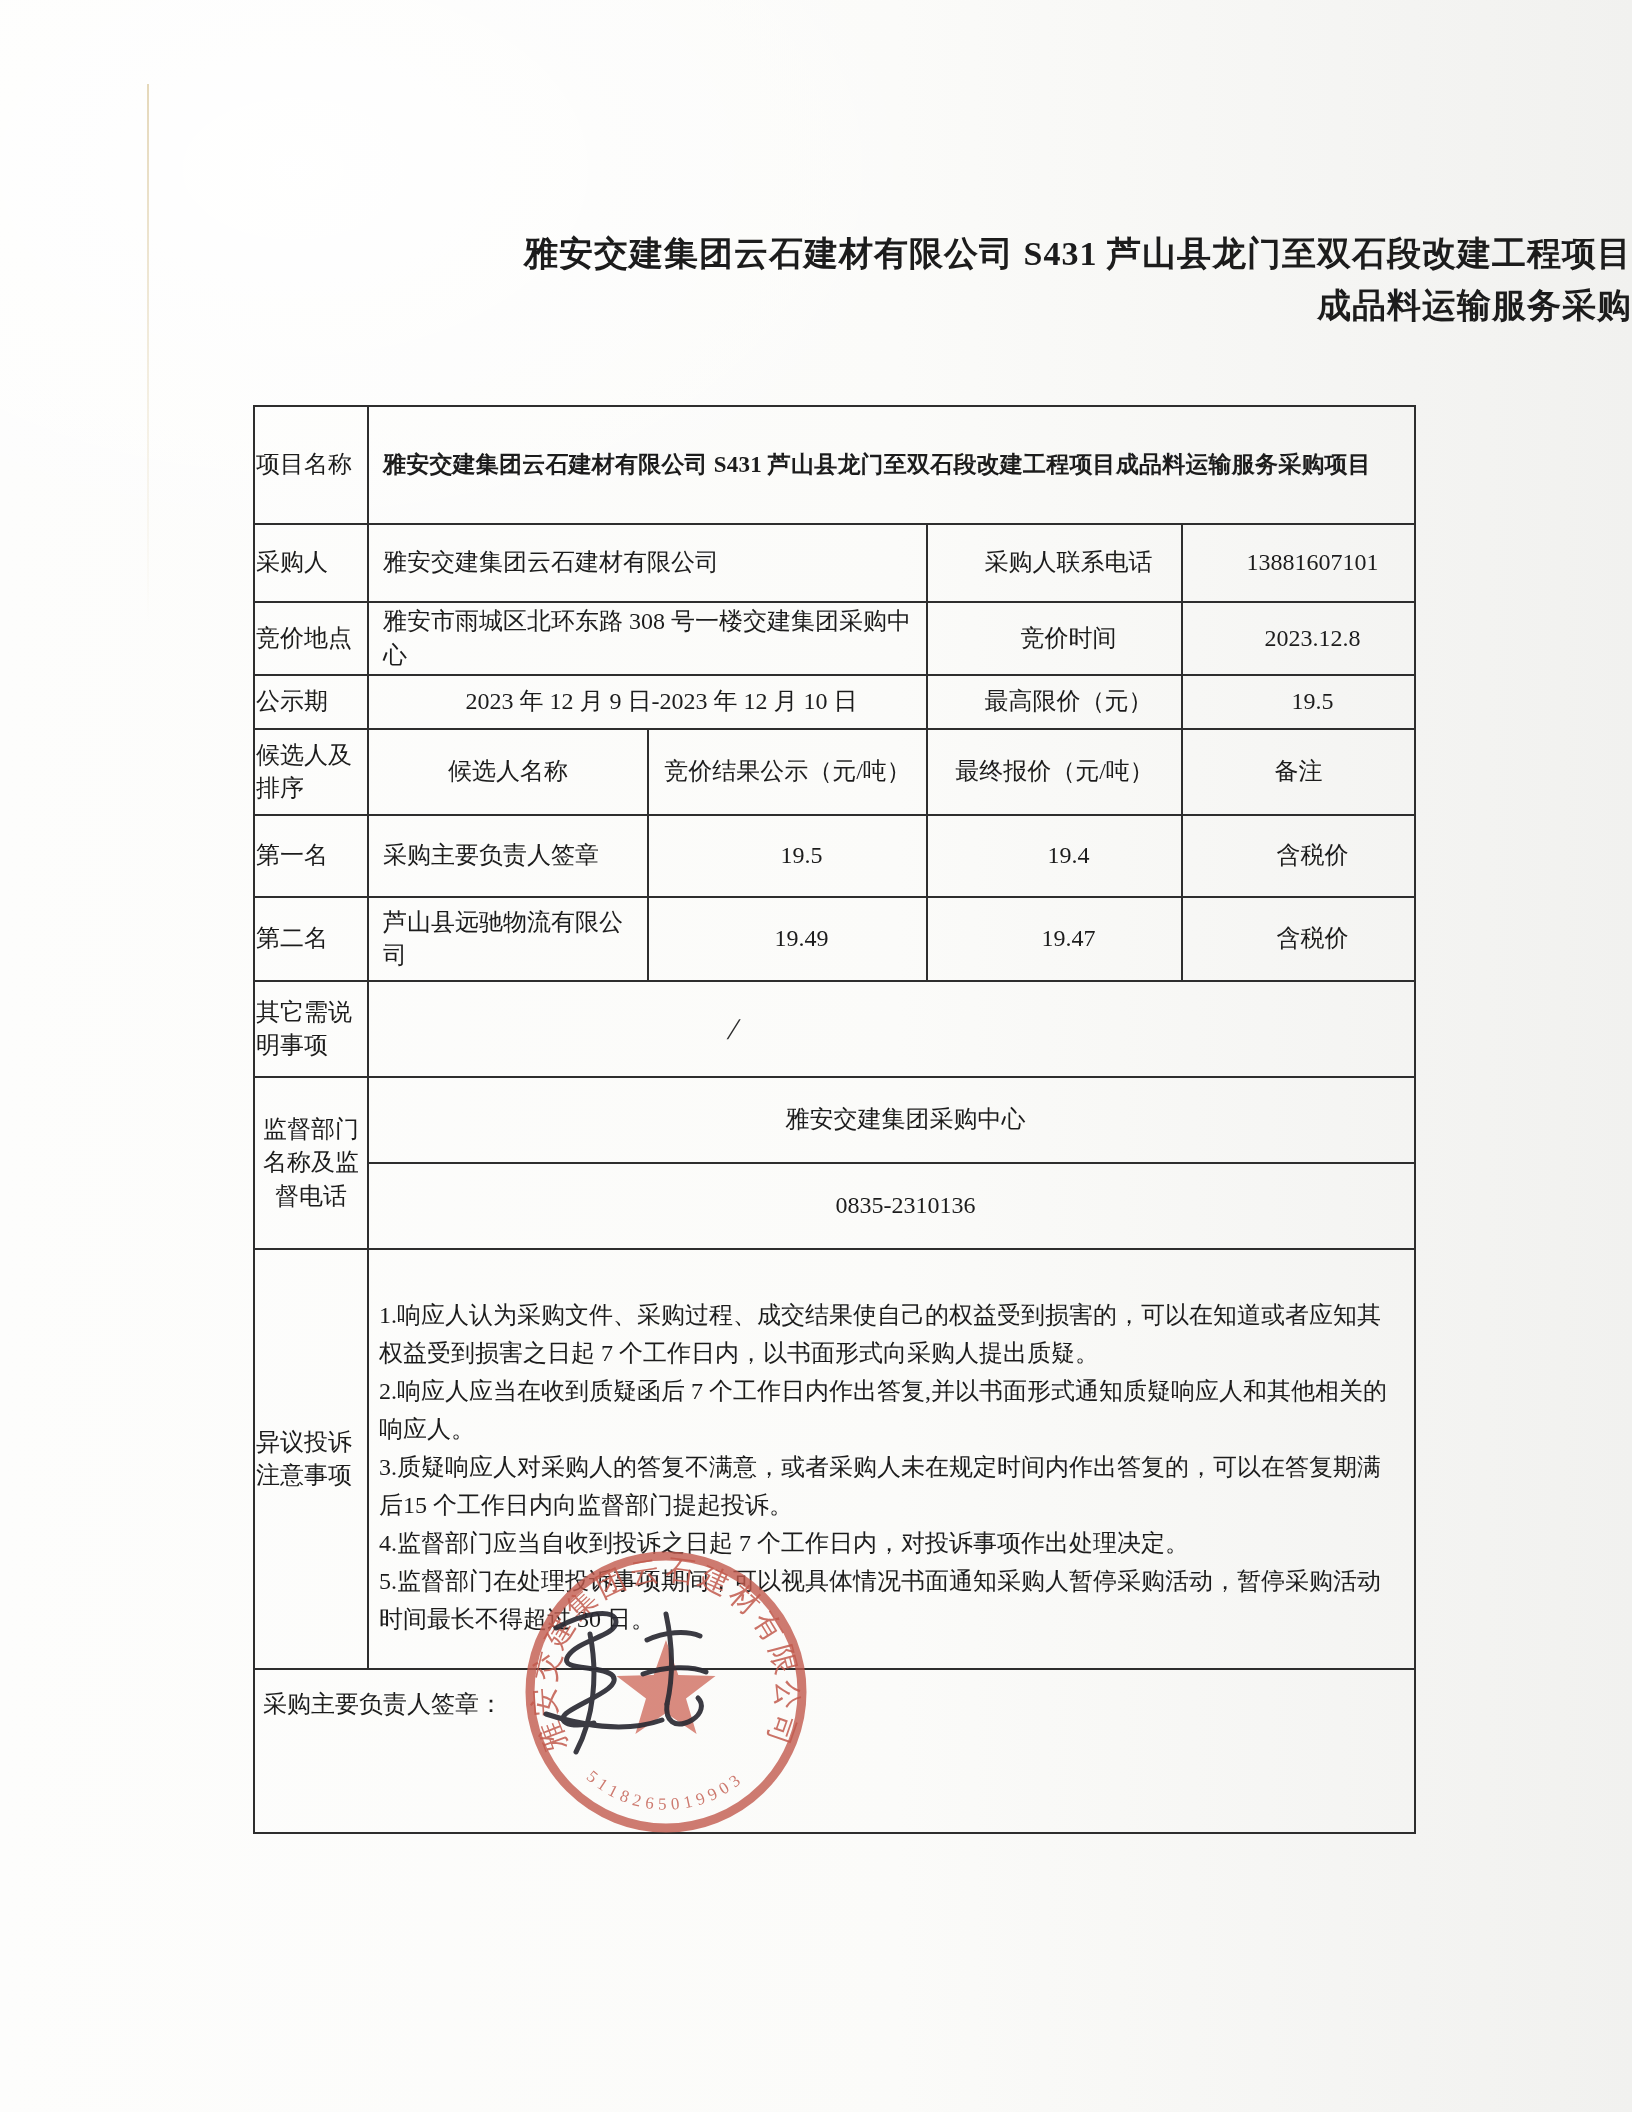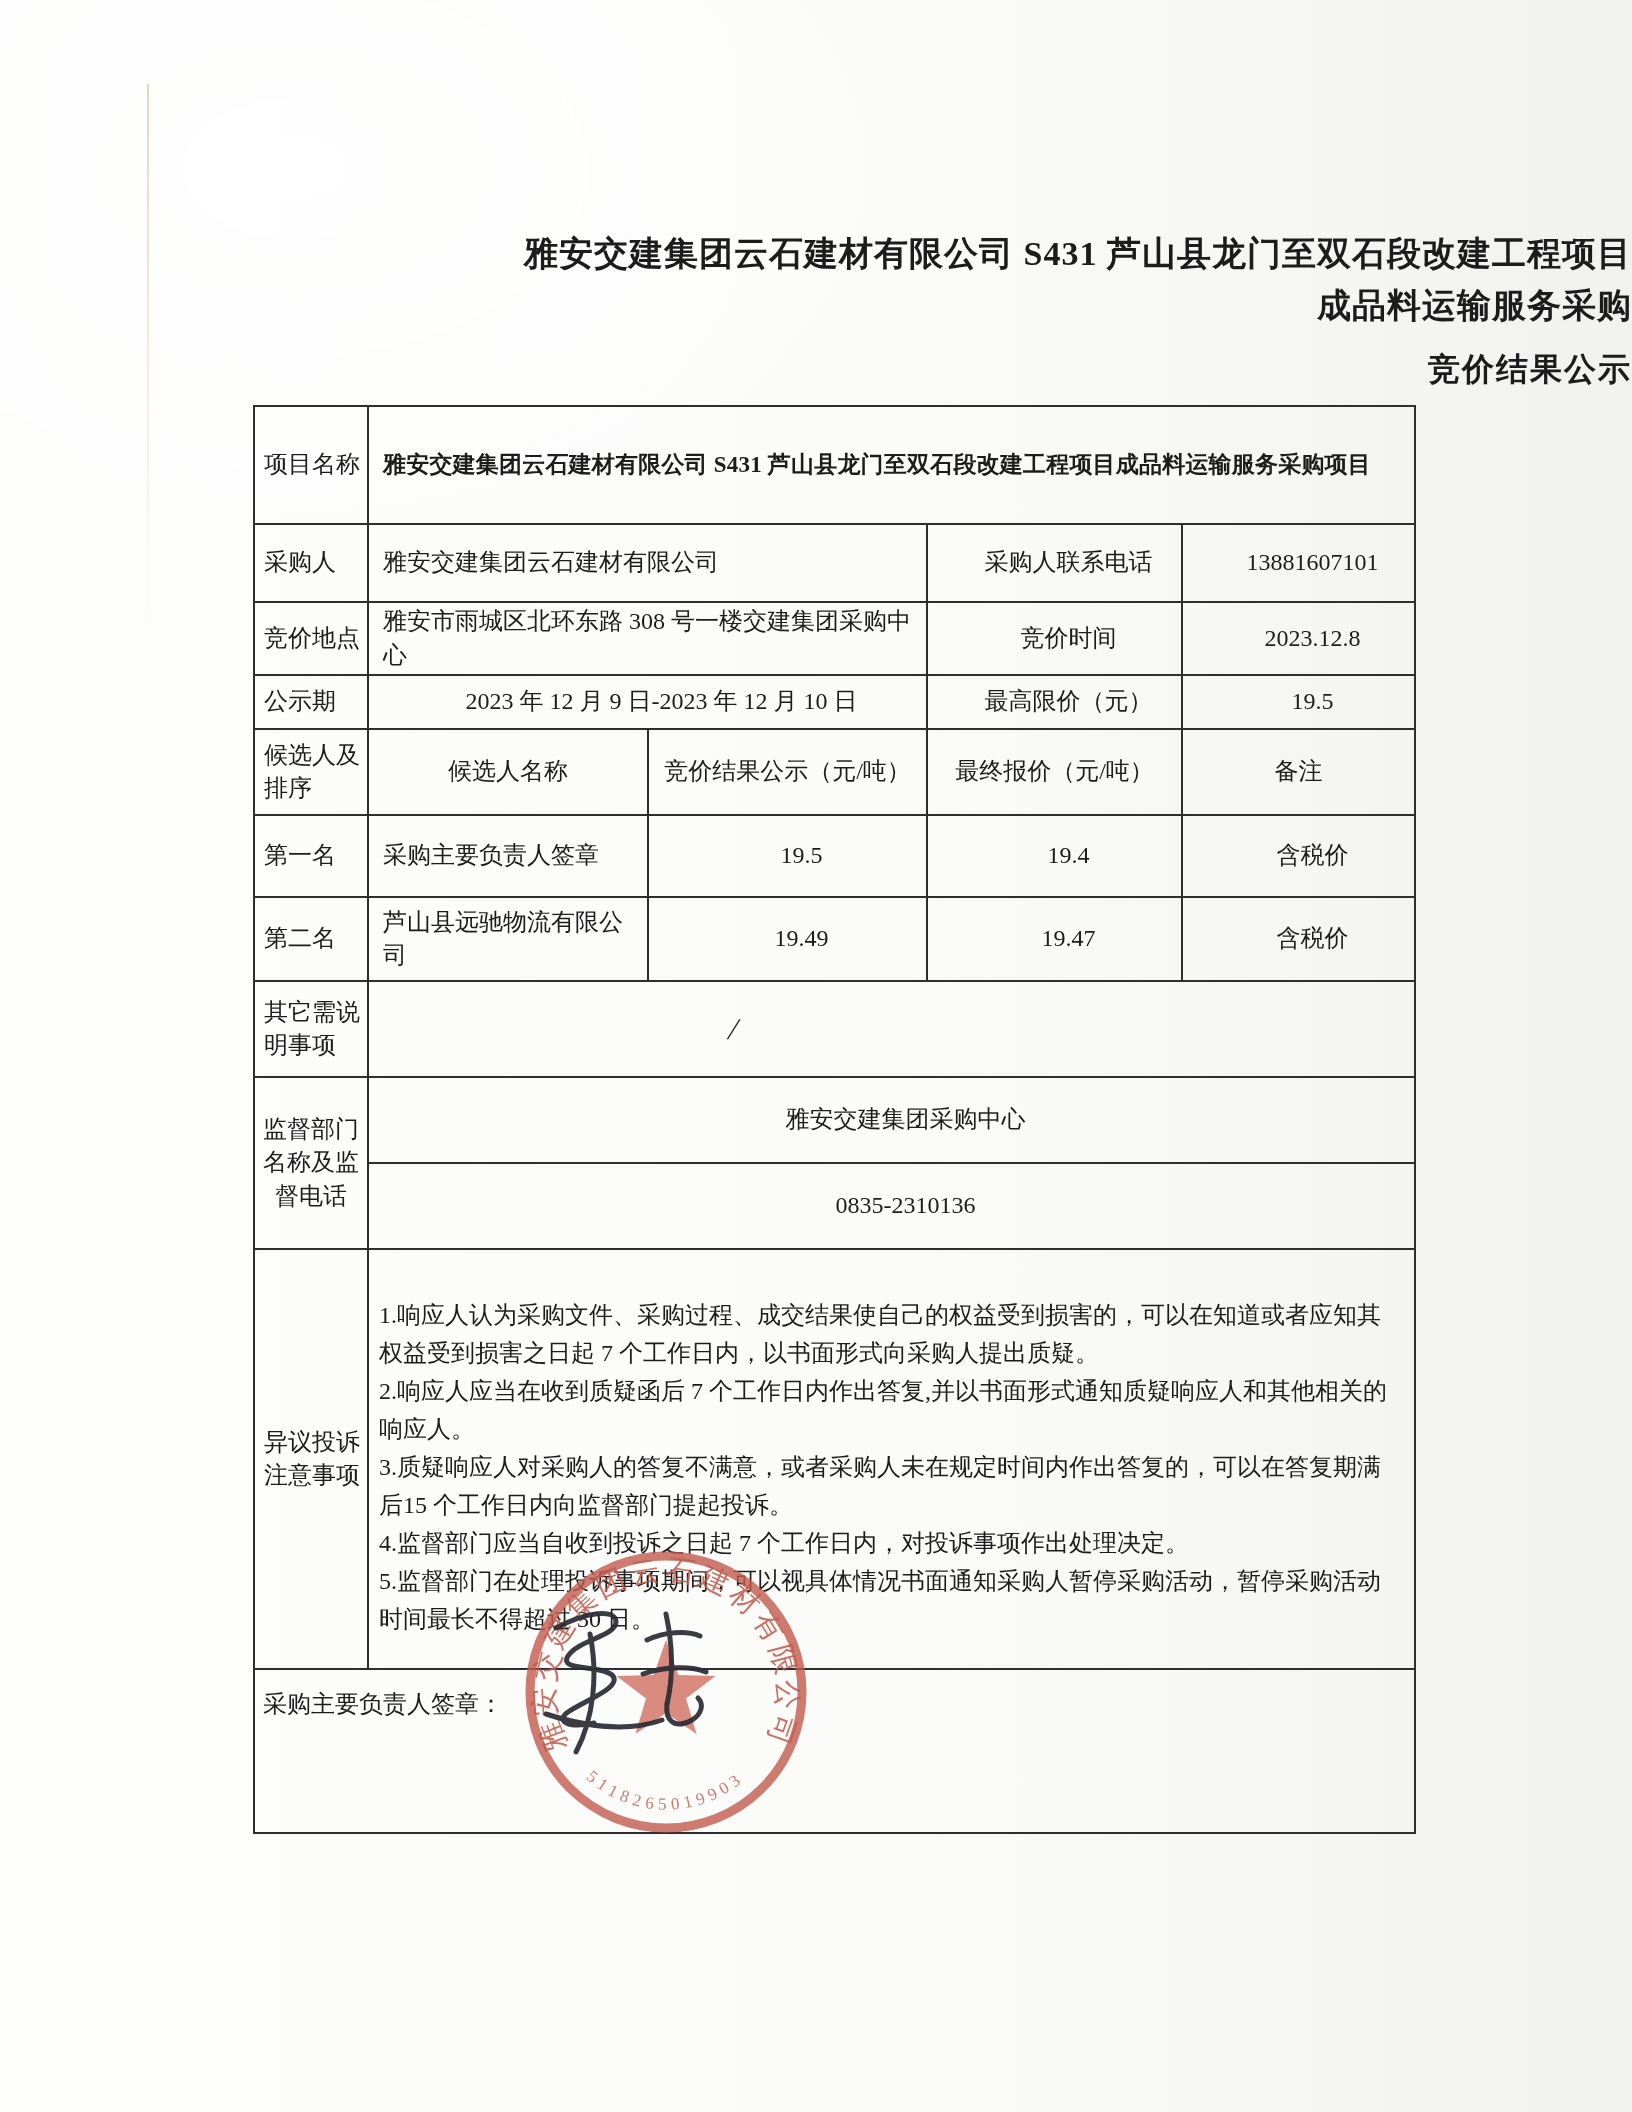--- a/index.html
+++ b/index.html
@@ -26,21 +26,21 @@
   table.doc-table{
     position:absolute;left:253px;top:405px;width:1161px;
     border-collapse:collapse;table-layout:fixed;
   }
   .doc-table td{
     border:2px solid #2e2e2e;
     font-size:24px;line-height:1.4;
     padding:2px 8px;vertical-align:middle;
     overflow:hidden;
   }
-  .doc-table td.lbl{padding-left:9px;padding-right:6px;}
+  .doc-table td.lbl{padding-left:1px;padding-right:6px;}
   .doc-table td.lbl-center{text-align:center;padding-left:4px;padding-right:4px;}
   .doc-table td.val{padding-left:14px;}
   .doc-table td.ctr{text-align:center;padding-left:36px;}
   .r1 td{height:112px;}
   .r1 .val{font-weight:bold;font-size:23px;letter-spacing:.2px;}
   .r2 td{height:72px;}
   .r3 td{height:52px;}
   .r4 td{height:48px;}
   .r5 td{height:80px;text-align:center;}
   .r5 td.lbl{text-align:left;}
@@ -67,21 +67,20 @@
 </head>
 <body>
 
 <div class="page">
 
   <div class="scan-edge"></div>
 
   <div class="title-block">
     <div class="title-line">雅安交建集团云石建材有限公司 S431 芦山县龙门至双石段改建工程项目</div>
     <div class="title-line">成品料运输服务采购</div>
-    <div class="subtitle">竞价结果公示</div>
   </div>
 
   <table class="doc-table">
     <colgroup>
       <col style="width:114px">
         <col style="width:280px">
         <col style="width:279px">
         <col style="width:255px">
         <col style="width:233px">
     </colgroup>

